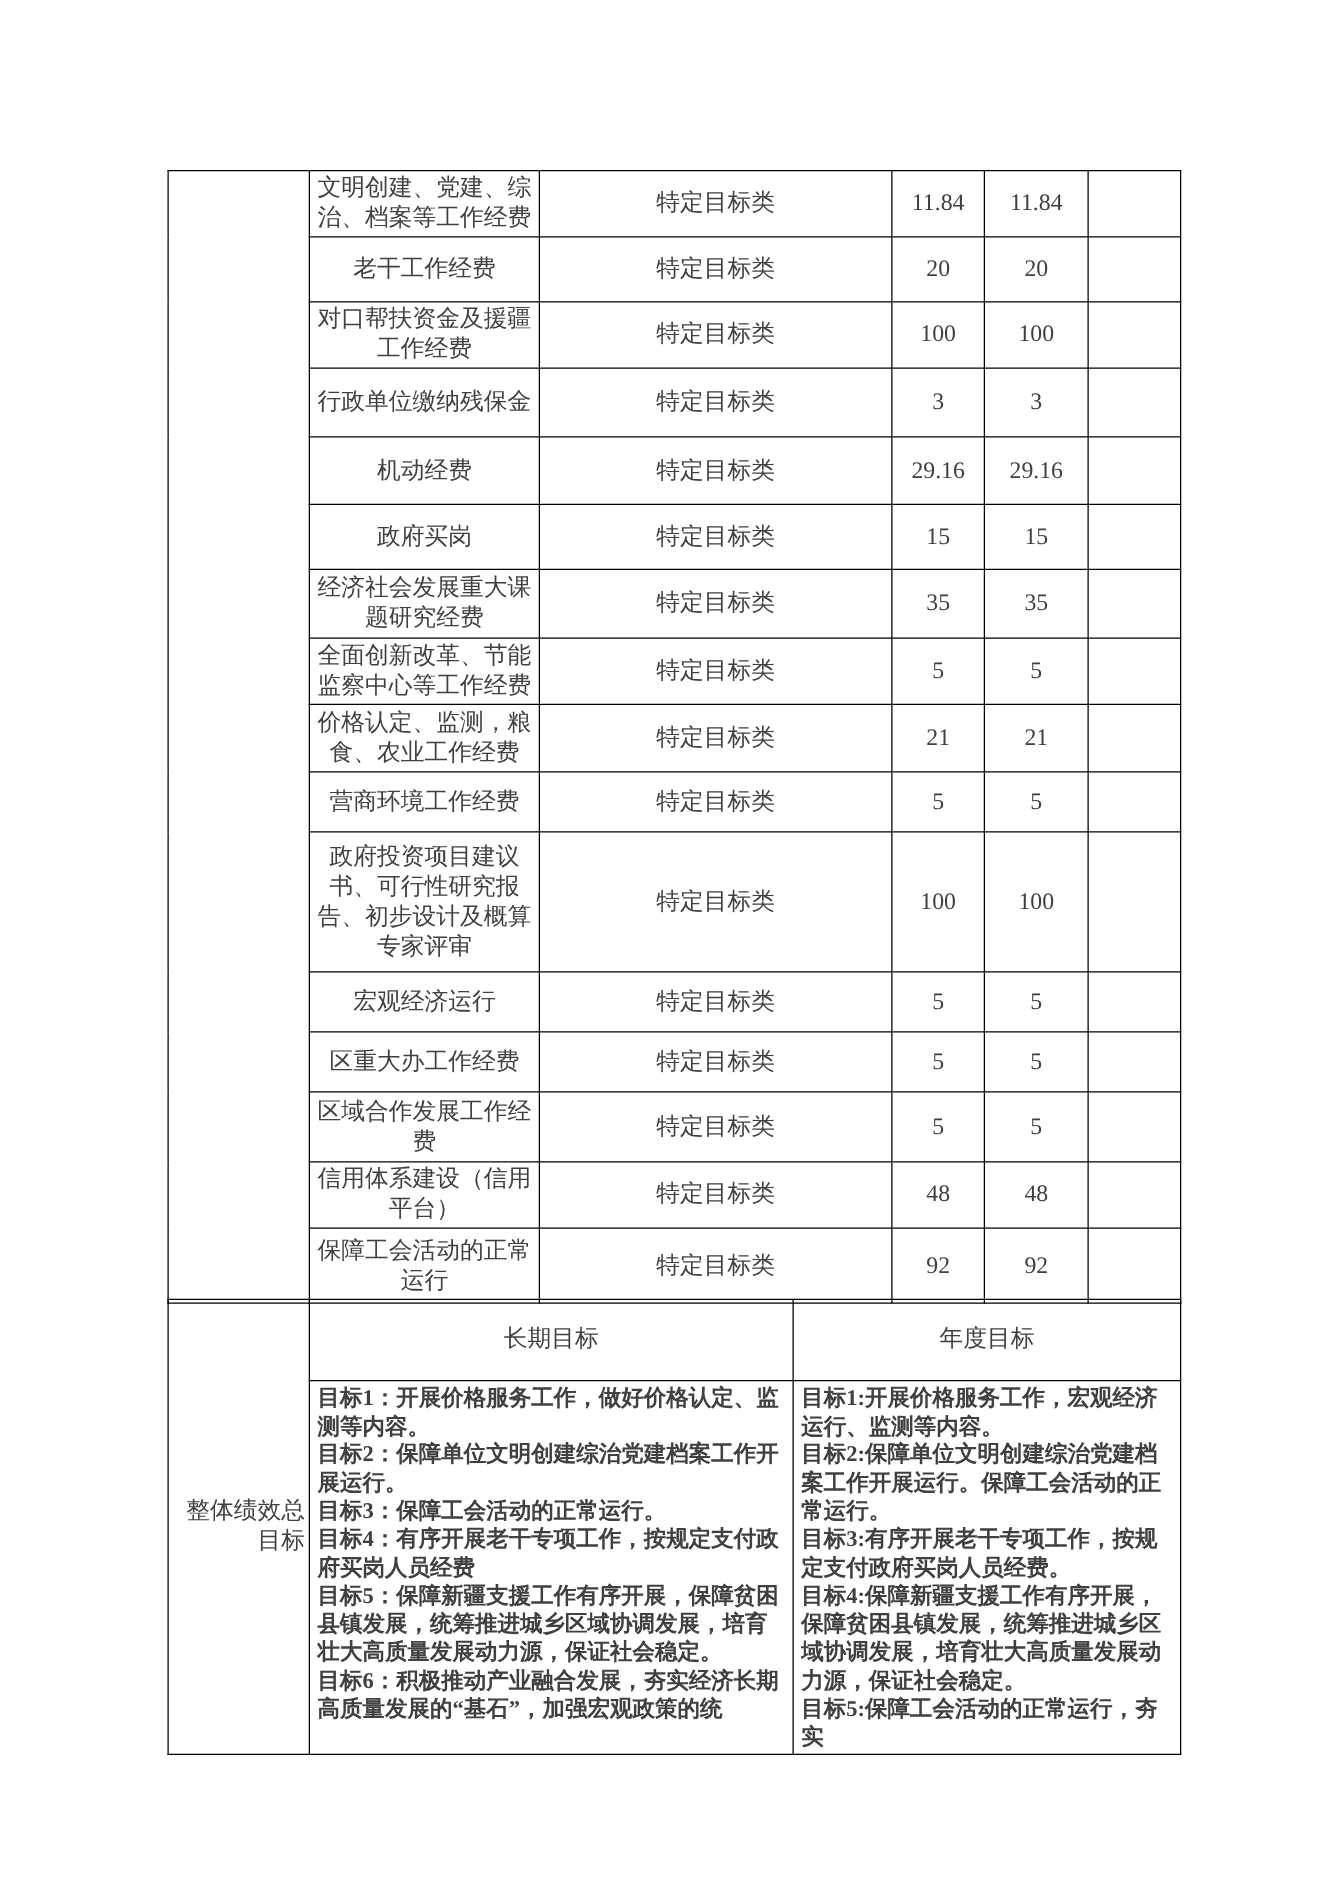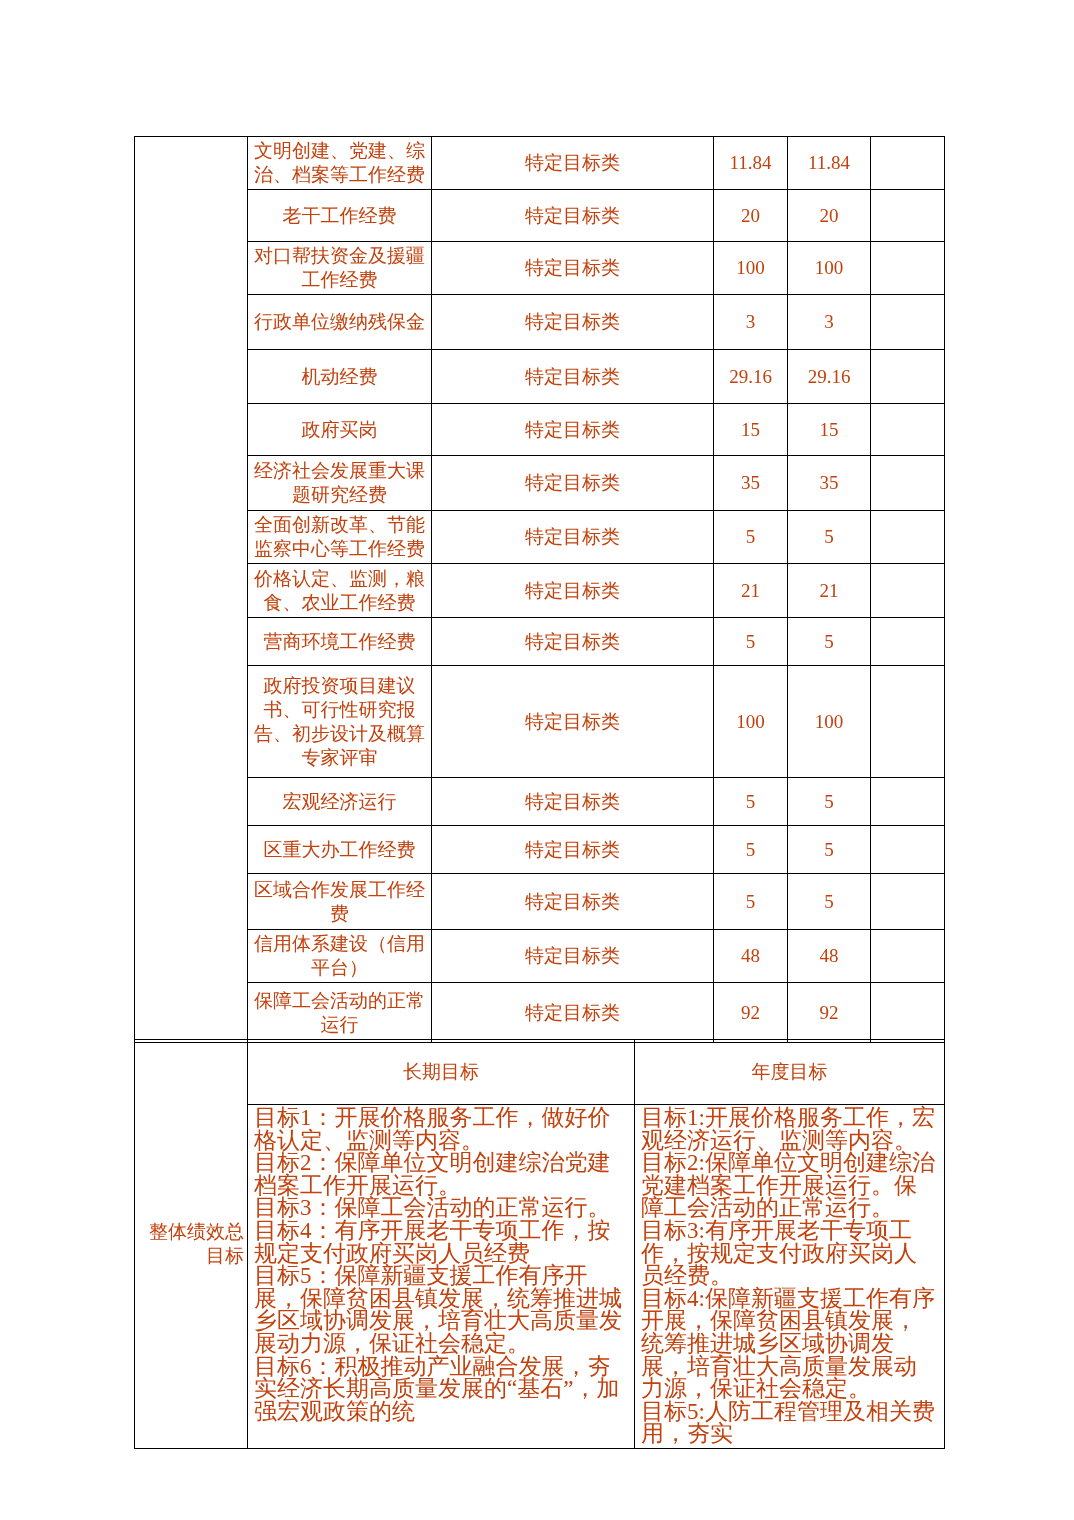--- a/index.html
+++ b/index.html
@@ -2,21 +2,21 @@
 <html><head>
 <meta charset="utf-8">
 <style>
   html,body{margin:0;padding:0;background:#ffffff;}
   .page{
     position:relative;
     width:1074px;
     height:1520px;
     background:#ffffff;
     font-family:"Liberation Serif","DejaVu Serif",serif;
-    color:#c2410c;
+    color:#404040;
     overflow:hidden;
   }
   table{border-collapse:collapse;table-layout:fixed;}
   td{
     border:1px solid #000;
     font-size:19px;
     line-height:24px;
     text-align:center;
     vertical-align:middle;
     padding:2px 3px;
@@ -35,21 +35,22 @@
     top:1039px;
     width:810px;
   }
   .goals-table .hdr-row td{height:60px;}
   .goals-table .body-row td{height:270px;}
   .goal-cell{
     text-align:left;
     vertical-align:top;
     padding:2px 6px;
     line-height:22.6px;
-    font-size:23px;
+    font-size:18px;
+    font-weight:bold;
   }
   .goal-item{margin:0;}
   .row-header-cell{width:113px;text-align:right;}
 </style>
 </head>
 <body>
 
 <div class="page">
 
   <table class="budget-table">
@@ -197,19 +198,19 @@
             <div class="goal-item">目标3：保障工会活动的正常运行。</div>
             <div class="goal-item">目标4：有序开展老干专项工作，按规定支付政府买岗人员经费</div>
             <div class="goal-item">目标5：保障新疆支援工作有序开展，保障贫困县镇发展，统筹推进城乡区域协调发展，培育壮大高质量发展动力源，保证社会稳定。</div>
             <div class="goal-item">目标6：积极推动产业融合发展，夯实经济长期高质量发展的“基石”，加强宏观政策的统</div>
           </td>
         <td class="goal-cell" id="annual-cell">
             <div class="goal-item">目标1:开展价格服务工作，宏观经济运行、监测等内容。</div>
             <div class="goal-item">目标2:保障单位文明创建综治党建档案工作开展运行。保障工会活动的正常运行。</div>
             <div class="goal-item">目标3:有序开展老干专项工作，按规定支付政府买岗人员经费。</div>
             <div class="goal-item">目标4:保障新疆支援工作有序开展，保障贫困县镇发展，统筹推进城乡区域协调发展，培育壮大高质量发展动力源，保证社会稳定。</div>
-            <div class="goal-item">目标5:人防工程管理及相关费用，夯实</div>
+            <div class="goal-item">目标5:保障工会活动的正常运行，夯实</div>
           </td>
       </tr>
     </tbody>
   </table>
 
 </div>
 
 </body></html>

